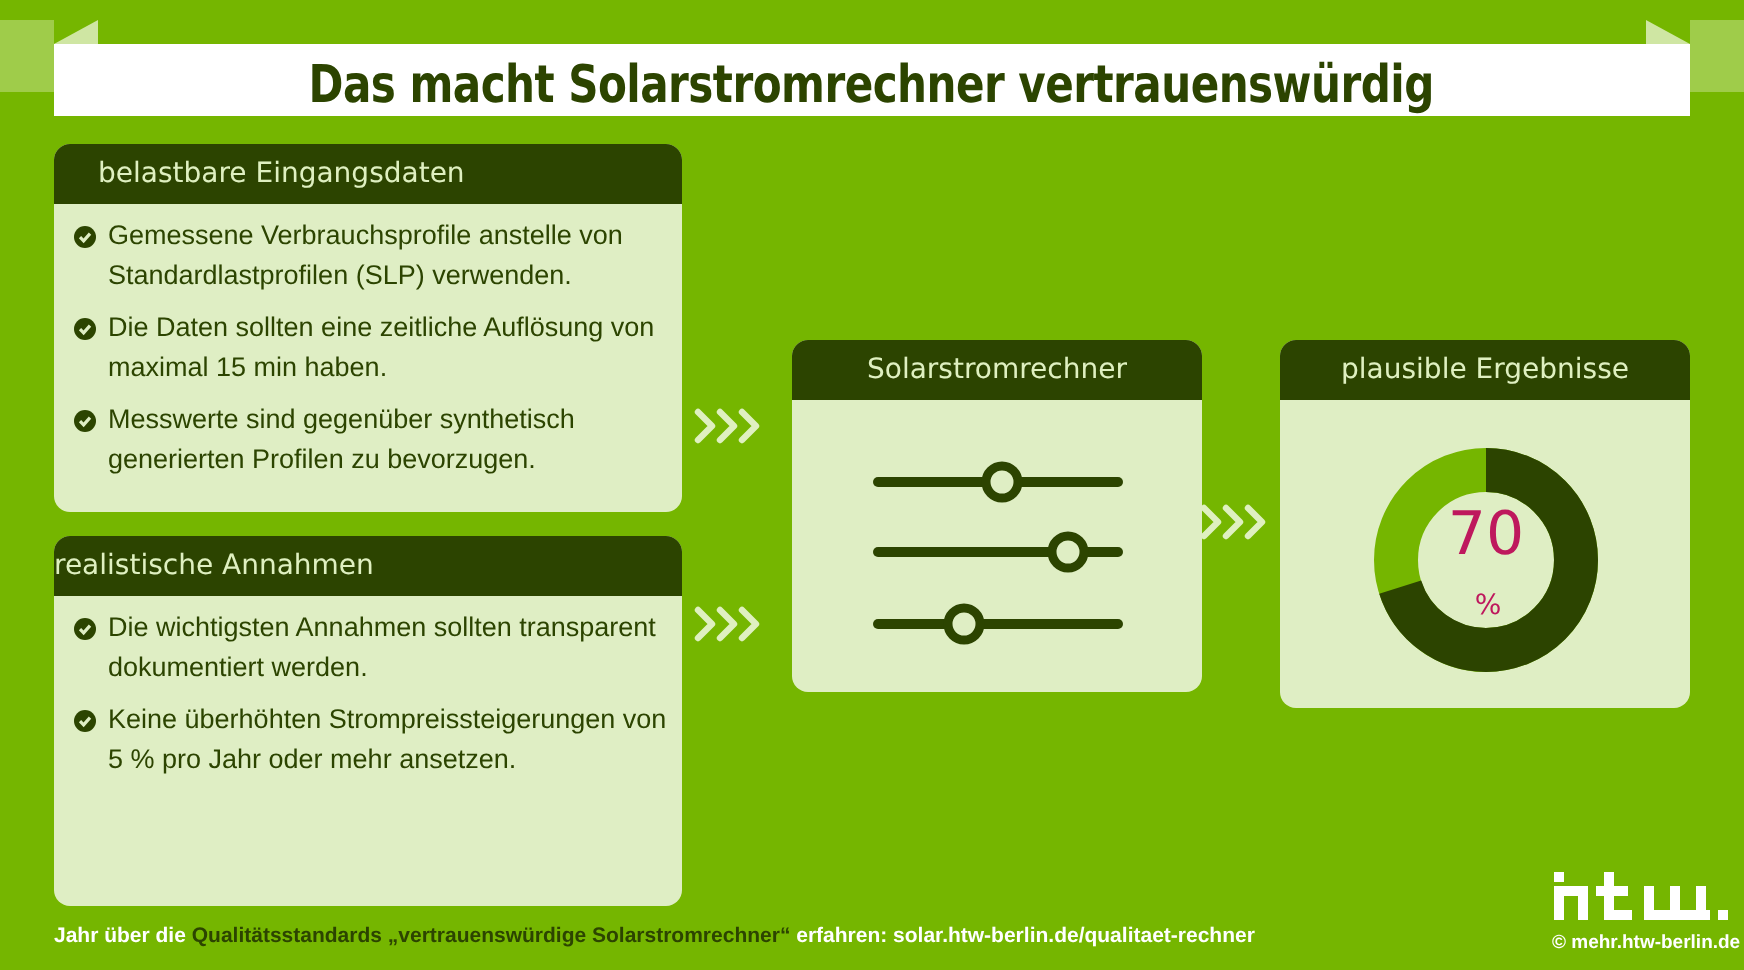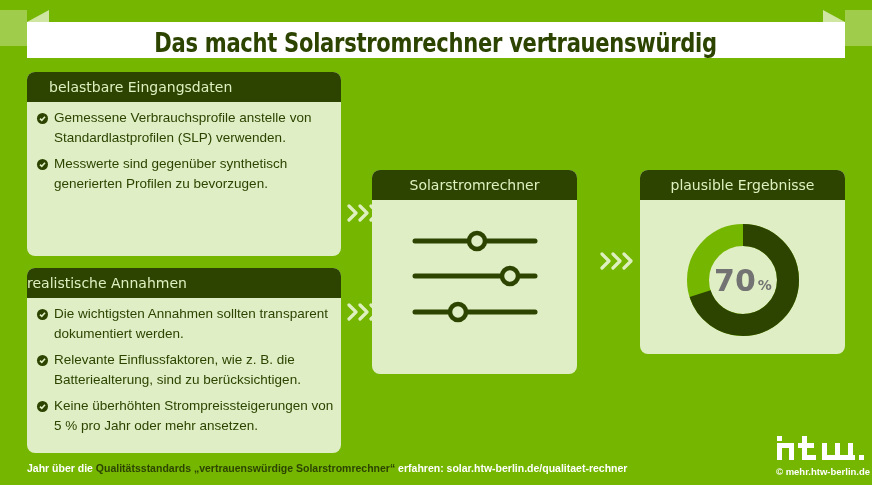--- a/index.html
+++ b/index.html
@@ -47,21 +47,21 @@
   }
   .footer .hl { color:#2c4400; }
   .logo { position:absolute; left:777px; top:436px; }
   .copyright {
     position:absolute; left:776px; top:466px; font-size:9.5px; color:#ffffff;
     font-family:"Liberation Sans", sans-serif; font-weight:bold; white-space:nowrap;
   }
   .donut-label {
     position:absolute; left:0; top:0; width:100%; height:100%;
     display:flex; align-items:center; justify-content:center;
-    color:#737373; font-weight:bold;
+    color:#be185d; font-weight:normal;flex-direction:column;
   }
 </style>
 </head>
 <body>
 
 <div class="ribbon-tail" style="left:0;top:10px;width:27px;height:36px;"></div>
 <svg style="position:absolute;left:27px;top:10px;" width="22" height="12">
   <polygon points="0,12 22,0 22,12" fill="#cfe6a3"></polygon>
 </svg>
 <div class="ribbon-tail" style="left:845px;top:10px;width:27px;height:36px;"></div>
@@ -85,45 +85,45 @@
           </svg>
         </span>
       <span class="item-text">Gemessene Verbrauchsprofile anstelle von Standardlastprofilen (SLP) verwenden.</span>
     </div>
     <div class="item">
       <span class="check">
           <svg width="11" height="11">
             <polyline points="3,5.6 4.8,7.4 8,3.8" fill="none" stroke="#dfeec4" stroke-width="1.6"></polyline>
           </svg>
         </span>
+      <span class="item-text">Die Daten sollten eine zeitliche Auflösung von maximal 15 min haben.</span>
+    </div>
+    <div class="item">
+      <span class="check">
+          <svg width="11" height="11">
+            <polyline points="3,5.6 4.8,7.4 8,3.8" fill="none" stroke="#dfeec4" stroke-width="1.6"></polyline>
+          </svg>
+        </span>
       <span class="item-text">Messwerte sind gegenüber synthetisch generierten Profilen zu bevorzugen.</span>
     </div>
   </div>
 </div>
 
 <div class="box" style="left:27px;top:268px;width:314px;height:185px;">
   <div class="box-header" style="">
     <span>realistische Annahmen</span>
   </div>
   <div class="items">
     <div class="item">
       <span class="check">
           <svg width="11" height="11">
             <polyline points="3,5.6 4.8,7.4 8,3.8" fill="none" stroke="#dfeec4" stroke-width="1.6"></polyline>
           </svg>
         </span>
       <span class="item-text">Die wichtigsten Annahmen sollten transparent dokumentiert werden.</span>
-    </div>
-    <div class="item">
-      <span class="check">
-          <svg width="11" height="11">
-            <polyline points="3,5.6 4.8,7.4 8,3.8" fill="none" stroke="#dfeec4" stroke-width="1.6"></polyline>
-          </svg>
-        </span>
-      <span class="item-text">Relevante Einflussfaktoren, wie z. B. die Batteriealterung, sind zu berücksichtigen.</span>
     </div>
     <div class="item">
       <span class="check">
           <svg width="11" height="11">
             <polyline points="3,5.6 4.8,7.4 8,3.8" fill="none" stroke="#dfeec4" stroke-width="1.6"></polyline>
           </svg>
         </span>
       <span class="item-text">Keine überhöhten Strompreissteigerungen von 5 % pro Jahr oder mehr ansetzen.</span>
     </div>
   </div>
@@ -144,21 +144,21 @@
   </g>
 </svg>
 <svg class="arrows" style="left:600px;top:252px;" width="36" height="18">
   <g fill="none" stroke="#dff0c0" stroke-width="3.2" stroke-linecap="round" stroke-linejoin="round">
     <polyline points="2,2 9,9 2,16"></polyline>
       <polyline points="13,2 20,9 13,16"></polyline>
       <polyline points="24,2 31,9 24,16"></polyline>
   </g>
 </svg>
 
-<div class="box" style="left:372px;top:170px;width:205px;height:204px;">
+<div class="box" style="left:396px;top:170px;width:205px;height:176px;">
   <div class="box-header center">
     <span>Solarstromrechner</span>
   </div>
   <svg style="position:absolute;left:0;top:30px;" width="205" height="154">
     <g stroke="#2c4400" stroke-width="5" stroke-linecap="round">
       <line x1="43" y1="41" x2="163" y2="41"></line>
       <line x1="43" y1="76" x2="163" y2="76"></line>
       <line x1="43" y1="112" x2="163" y2="112"></line>
     </g>
     <g fill="#dfeec4" stroke="#2c4400" stroke-width="4.5">

